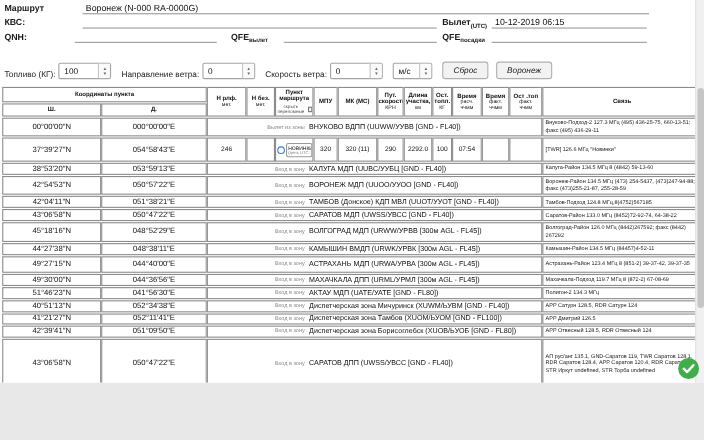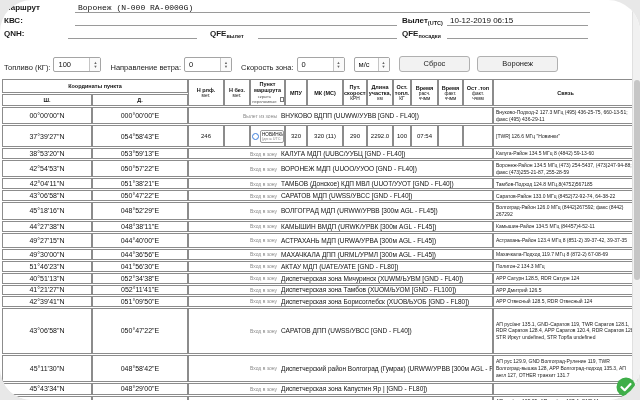--- a/index.html
+++ b/index.html
@@ -1,36 +1,36 @@
 <!DOCTYPE html>
 <html><head>
 <meta charset="utf-8">
 <style>
   * { margin:0; padding:0; box-sizing:border-box; }
   body { background:#e8e8e8; font-family:"Liberation Sans", sans-serif; }
-  .app { position:relative; width:640px; height:400px; background:#ffffff; overflow:hidden;border-radius:32px; }
+  .app { position:relative; width:640px; height:348px; background:#ffffff; overflow:hidden; }
 
   
   .flabel { position:absolute; font-size:8px; font-weight:bold; color:#1a1a1a; }
   .fsub { font-size:5.5px; font-weight:bold; vertical-align:-2px; }
   .ffield { position:absolute; height:11px; border-bottom:1px solid #9a9a9a; font-size:8px; color:#111;
             line-height:11px; padding-left:3px; white-space:nowrap; overflow:hidden; }
 
   
   .toolbar { position:absolute; left:4px; top:55px; height:17px; display:flex; align-items:flex-end; }
   .tlabel { font-size:7.5px; color:#222; margin-right:3px; white-space:nowrap; }
   .spin { display:flex; width:48px; height:15px; border:1px solid #a5a5a5; border-radius:2px; background:#fff; margin-right:9px; }
   .spin .val { flex:1; font-size:7.5px; line-height:13px; padding-left:4px; color:#111; }
   .spin .btns, .sel .btns { width:11px; border-left:1px solid #c5c5c5; display:flex; flex-direction:column;
             align-items:center; justify-content:center; color:#666; background:#fafafa; }
   .spin .btns span, .sel .btns span { font-size:4px; line-height:4px; }
   .sel { display:flex; width:36px; height:15px; border:1px solid #a5a5a5; border-radius:2px; background:#fff; margin-right:9px; }
   .sel .val { flex:1; font-size:7.5px; line-height:13px; padding-left:4px; color:#111; }
-  .btn { height:16px; padding:0 24px; margin-right:7px; background:#f2f2f2; border:1px solid #b0b0b0;
-         border-radius:3px; font-size:7.5px; line-height:14px; color:#222; }
+  .btn { height:16px; padding:0 9px; margin-right:7px; background:#f2f2f2; border:1px solid #b0b0b0;
+         border-radius:3px; font-size:7.5px; line-height:14px; color:#222;font-style:italic; }
 
   
   table.route { position:absolute; left:2px; top:78px; width:636px; table-layout:fixed;
                 border-collapse:separate; border-spacing:0 1px; }
   .route th, .route td { border:1px solid #8c8c8c; overflow:hidden; background:#fff; }
   .route th { font-size:5.5px; font-weight:bold; text-align:center; vertical-align:middle; padding:1px 0; color:#111; }
   .route th .unit { font-size:4.8px; font-weight:normal; }
   .hdr1 { height:13px; } .hdr2 { height:12px; }
   .cb-line { display:flex; align-items:center; justify-content:center; margin-top:1px; }
   .cb-line .cbt { font-size:4.2px; font-weight:normal; color:#555; }
@@ -59,21 +59,21 @@
   .thumb { position:absolute; left:1px; top:80px; width:6px; height:200px; background:#c6c6c6; border-radius:3px; }
   .badge { position:absolute; right:4px; bottom:3px; width:20px; height:20px; }
 </style>
 </head>
 <body>
 
 <div class="app">
 
   <div>
     <span class="flabel" style="left:4px; top:3px;">Маршрут</span>
-    <div class="ffield" style="left:75px; top:2px; width:515px;font-family:Liberation Mono, monospace;">Воронеж (N-000 RA-0000G)</div>
+    <div class="ffield" style="left:75px; top:2px; width:515px;">Воронеж (N-000 RA-0000G)</div>
 
     <span class="flabel" style="left:4px; top:16px;">КВС:</span>
     <div class="ffield" style="left:75px; top:15px; width:322px;"></div>
     <span class="flabel" style="left:402px; top:16px;"><span>Вылет</span><span class="fsub">(UTC)</span></span>
     <div class="ffield" style="left:447px; top:15px; width:141px;">10-12-2019 06:15</div>
 
     <span class="flabel" style="left:4px; top:29px;">QNH:</span>
     <div class="ffield" style="left:68px; top:28px; width:129px;"></div>
     <span class="flabel" style="left:210px; top:29px;"><span>QFE</span><span class="fsub">вылет</span></span>
     <div class="ffield" style="left:258px; top:28px; width:139px;"></div>
@@ -91,21 +91,21 @@
         </span>
     </div>
     <span class="tlabel">Направление ветра:</span>
     <div class="spin">
       <span class="val">0</span>
       <span class="btns">
           <span>▲</span>
           <span>▼</span>
         </span>
     </div>
-    <span class="tlabel">Скорость зона:</span>
+    <span class="tlabel">Скорость ветра:</span>
     <div class="spin">
       <span class="val">0</span>
       <span class="btns">
           <span>▲</span>
           <span>▼</span>
         </span>
     </div>
     <div class="sel">
       <span class="val">м/с</span>
       <span class="btns">

